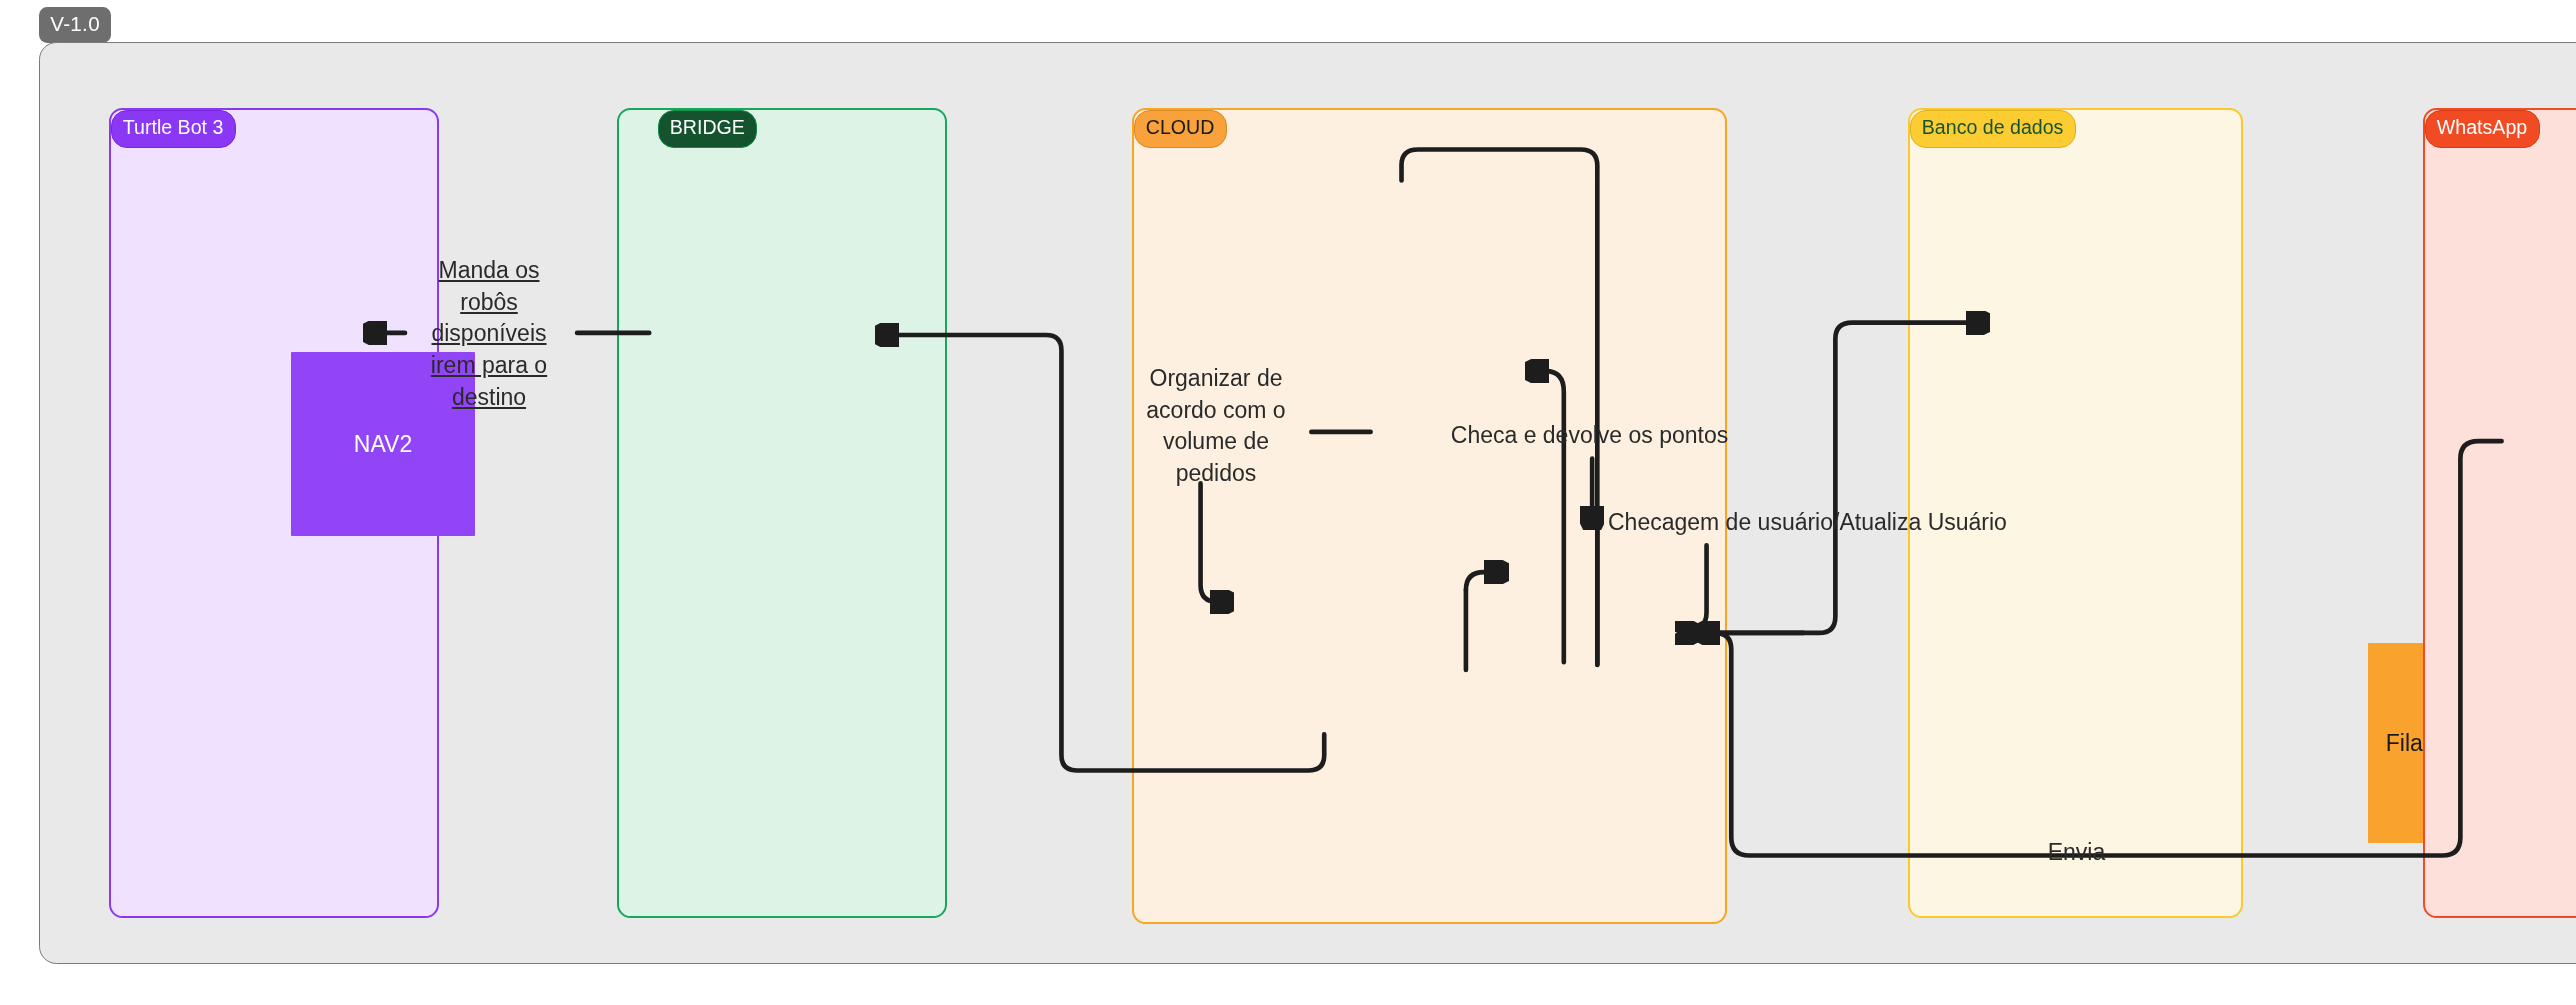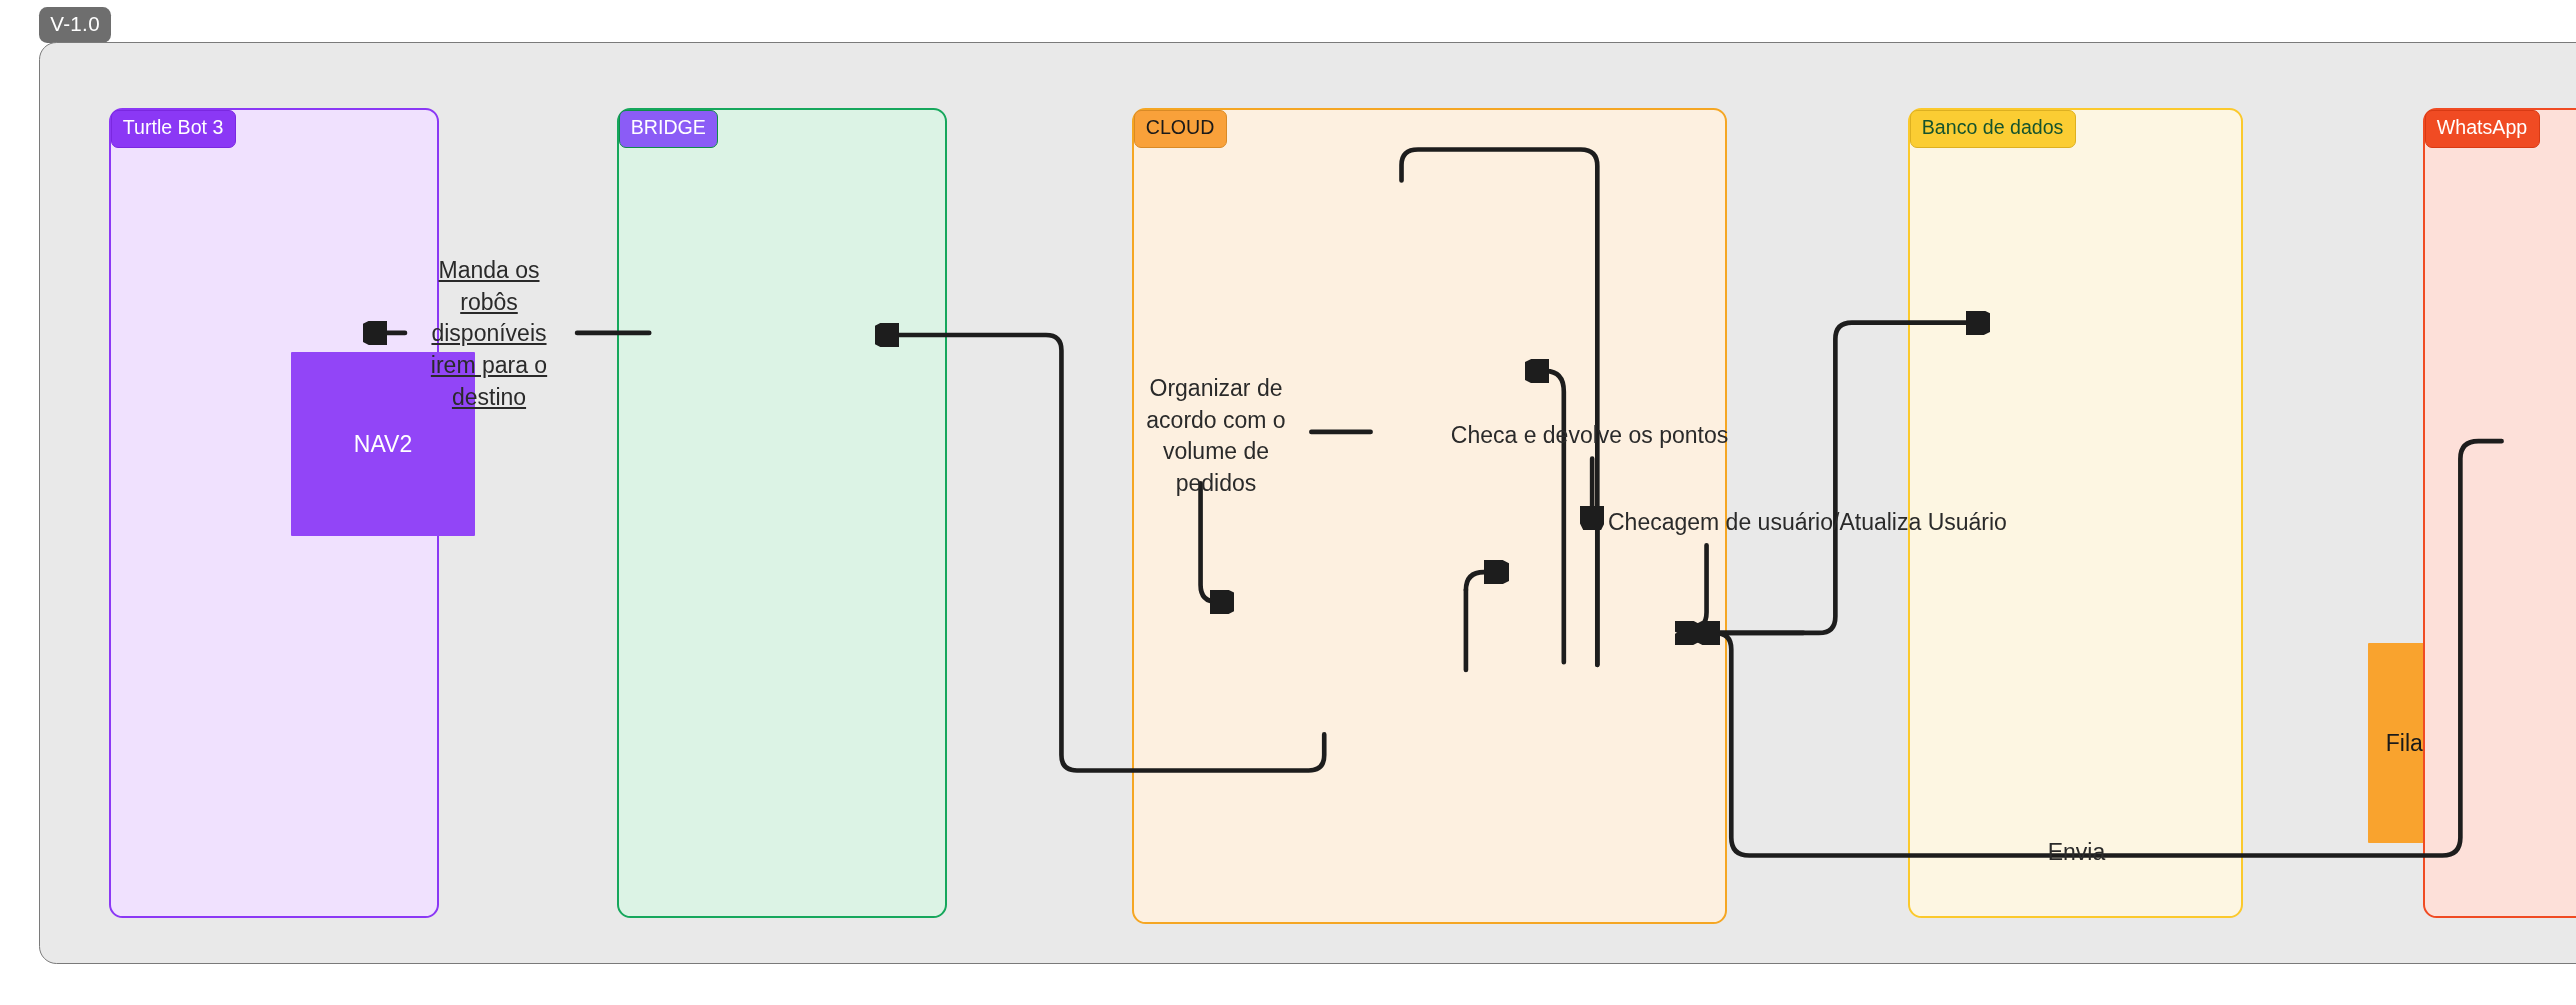--- a/index.html
+++ b/index.html
@@ -52,36 +52,36 @@
     border-radius: 13.4px;
     box-sizing: border-box;
   }
   .lane-label {
     position: absolute;
     left: -0.5px;
     top: -0.5px;
     font-size: 19.6px;
     line-height: 1;
     padding: 7.7px 11.3px 8.8px 11.3px;
-    border-radius: 7px;
+    border-radius: 16px;
     white-space: nowrap;
     border-width: 1.5px;
     border-style: solid;
     box-sizing: border-box;
   }
 
   
   #lane-turtlebot { left: 69px; top: 65px; width: 330px; height: 810px;
       background:#f0e1fe; border-color:#8b38f5; }
   #lane-turtlebot .lane-label { background:#8b38f5; color:#ffffff; border-color:#7a28e0; }
 
   
   #lane-bridge { left: 577px; top: 65px; width: 330px; height: 810px;
       background:#dcf3e5; border-color:#16a75c; }
-  #lane-bridge .lane-label { background:#8b5cf6; color:#ffffff; border-color:#0e8c4a; }
+  #lane-bridge .lane-label { background:#14532d; color:#ffffff; border-color:#0e8c4a;margin-left:39px; }
 
   
   #lane-cloud { left: 1092px; top: 65px; width: 595px; height: 816px;
       background:#fdf0e0; border-color:#f5a623; }
   #lane-cloud .lane-label { background:#f9a13a; color:#1a1a1a; border-color:#d98a26; }
 
   
   #lane-db { left: 1868px; top: 65px; width: 335px; height: 810px;
       background:#fdf6e2; border-color:#fbc92c; }
   #lane-db .lane-label { background:#fbcd33; color:#14532d; border-color:#ddb021; }
@@ -125,21 +125,21 @@
   
   .edge-label {
     position: absolute;
     font-size: 23px;
     line-height: 1.38;
     color: #2a2a2a;
     text-align: center;
     white-space: pre-line;
   }
   #label-manda { left: 409px;  top: 255px;  width: 160px; text-decoration: underline; }
-  #label-organizar { left: 1131px; top: 363px; width: 170px; margin-top: 10px; }
+  #label-organizar { left: 1131px; top: 363px; width: 170px; }
   #label-checa  { left: 1430px; top: 420px;  width: 319px; text-align:center; }
   #label-checagem { left: 1608px; top: 507px; width: 464px; text-align:left; }
   #label-envia  { left: 2025px; top: 837px; width: 103px; }
 </style>
 </head>
 <body>
 
 <div id="root">
 
   <div id="version-badge">V-1.0</div>

